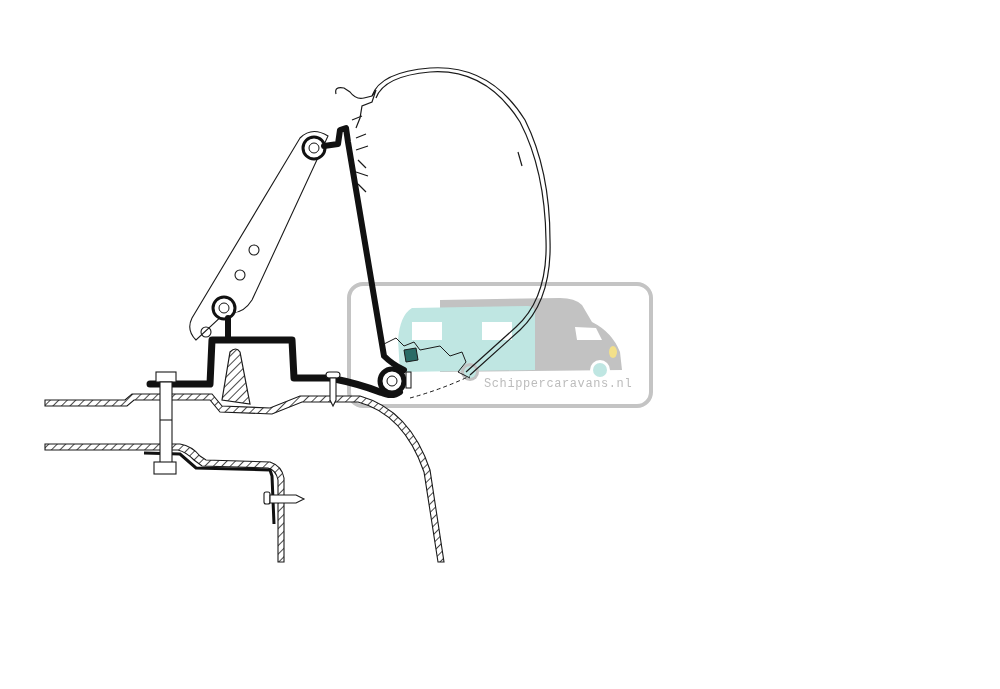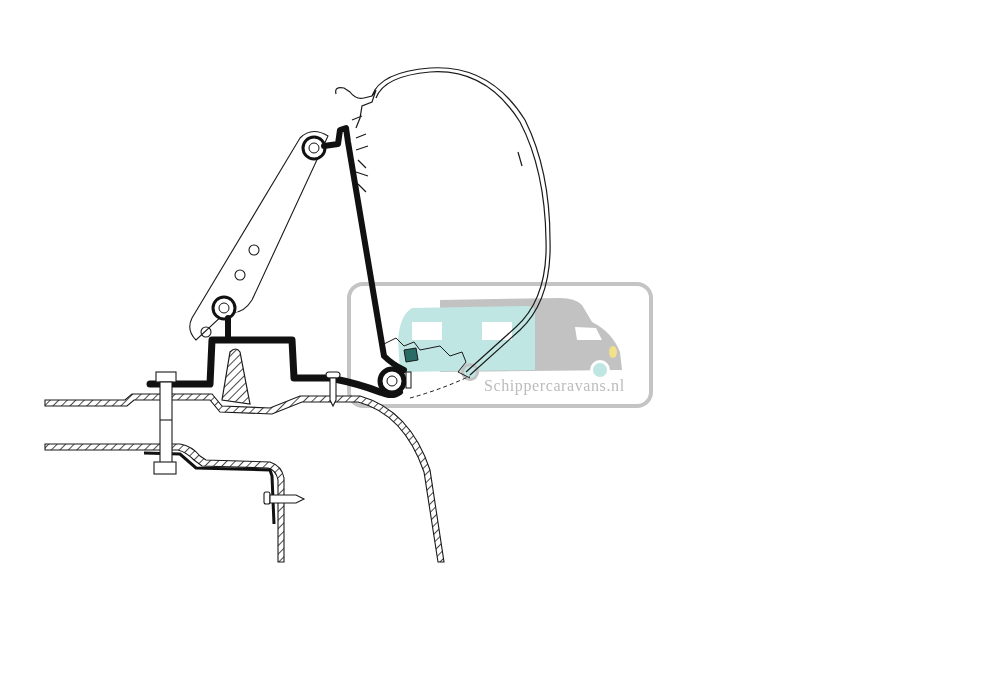--- a/index.html
+++ b/index.html
@@ -1,18 +1,18 @@
 <!DOCTYPE html>
 <html><head>
 <meta charset="utf-8">
 <style>
   html, body { margin: 0; padding: 0; background: #ffffff; }
   body { width: 1000px; height: 689px; position: relative; overflow: hidden; font-family: "DejaVu Sans", sans-serif; }
   #stage { position: absolute; left: 0; top: 0; width: 1000px; height: 689px; }
-  .wm-text { position: absolute; left: 484px; top: 377px; font-family: Liberation Serif, serif; font-size: 16px; color: #bcbcbc; letter-spacing: 0.6px; }
+  .wm-text { position: absolute; left: 484px; top: 377px; font-family: Liberation Mono, monospace; font-size: 12px; color: #bcbcbc; letter-spacing: 0.6px; }
 </style>
 </head>
 <body>
 
 <div id="stage">
 <svg width="1000" height="689" viewBox="0 0 1000 689" xmlns="http://www.w3.org/2000/svg">
   <defs>
     <pattern id="hatch" patternUnits="userSpaceOnUse" width="6" height="6" patternTransform="rotate(45)">
       <rect width="6" height="6" fill="#fff"></rect>
       <line x1="0" y1="0" x2="0" y2="6" stroke="#1a1a1a" stroke-width="1.6"></line>

